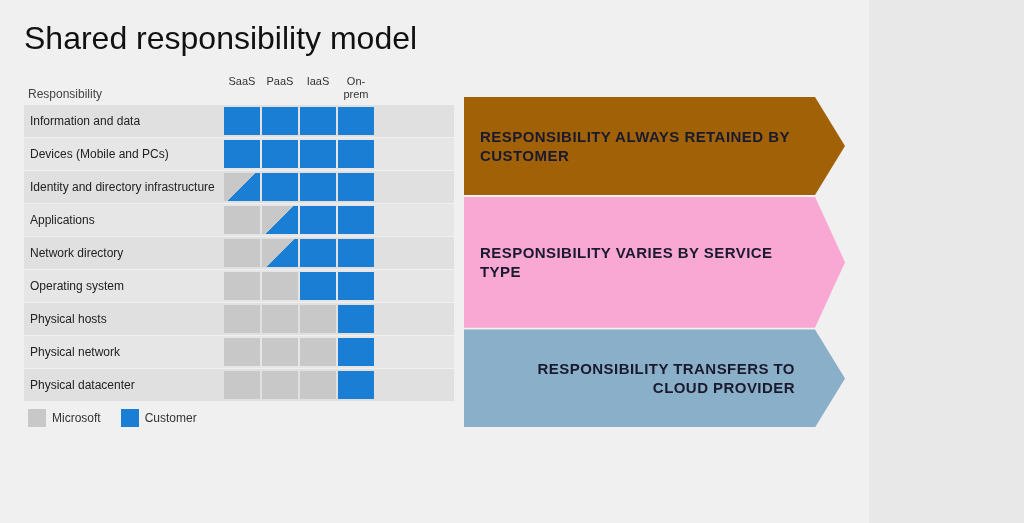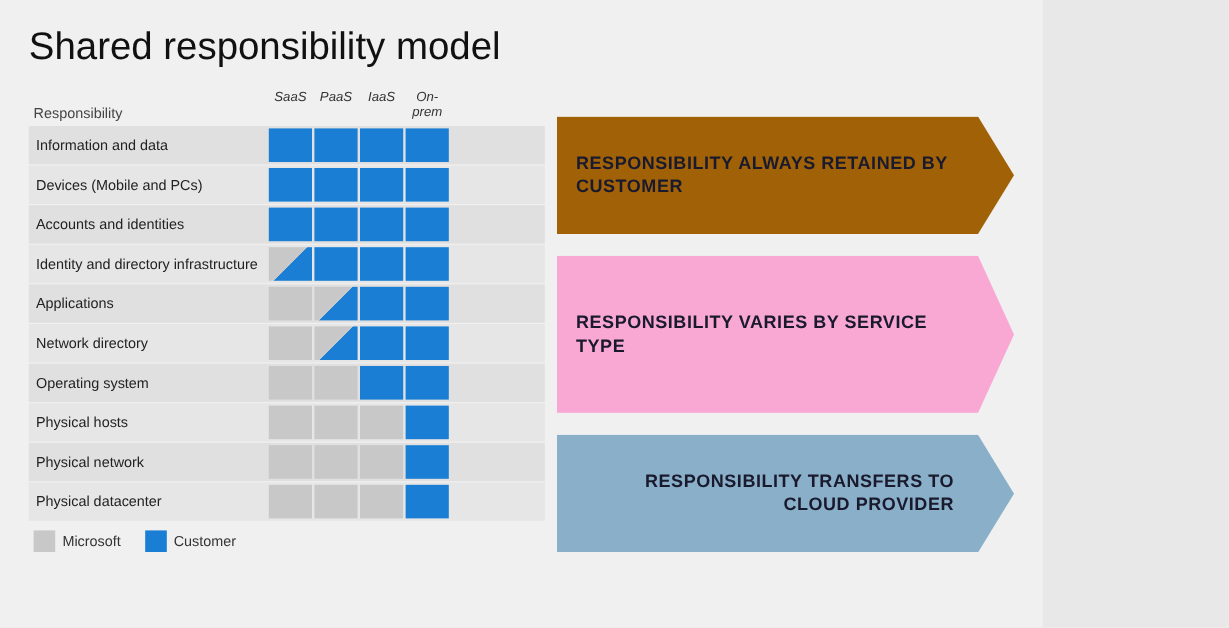--- a/index.html
+++ b/index.html
@@ -49,21 +49,20 @@
       display: flex;
       flex-direction: row;
       gap: 2px;
     }
     .col-header {
       width: 36px;
       text-align: center;
       font-size: 11px;
       color: #333;
       line-height: 1.2;
-      font-style: italic;
     }
     .data-rows {
       display: flex;
       flex-direction: column;
       gap: 1px;
     }
     .data-row {
       display: flex;
       flex-direction: row;
       align-items: center;
@@ -190,29 +189,20 @@
           <div class="data-row">
             <div class="row-label">Devices (Mobile and PCs)</div>
             <div class="row-cells">
               <div class="cell cell-blue"></div>
               <div class="cell cell-blue"></div>
               <div class="cell cell-blue"></div>
               <div class="cell cell-blue"></div>
             </div>
           </div>
           <div class="data-row">
-            <div class="row-label">Accounts and identities</div>
-            <div class="row-cells">
-              <div class="cell cell-blue"></div>
-              <div class="cell cell-blue"></div>
-              <div class="cell cell-blue"></div>
-              <div class="cell cell-blue"></div>
-            </div>
-          </div>
-          <div class="data-row">
             <div class="row-label">Identity and directory infrastructure</div>
             <div class="row-cells">
               <div class="cell cell-split"></div>
               <div class="cell cell-blue"></div>
               <div class="cell cell-blue"></div>
               <div class="cell cell-blue"></div>
             </div>
           </div>
           <div class="data-row">
             <div class="row-label">Applications</div>

